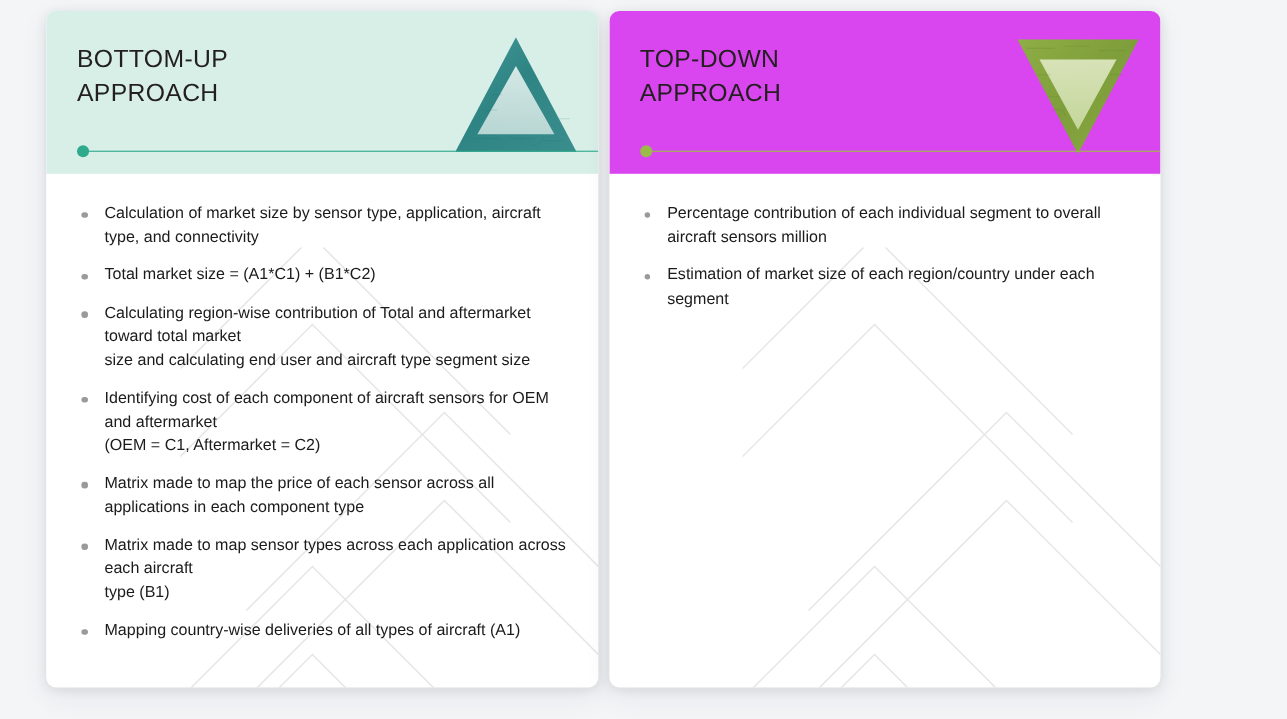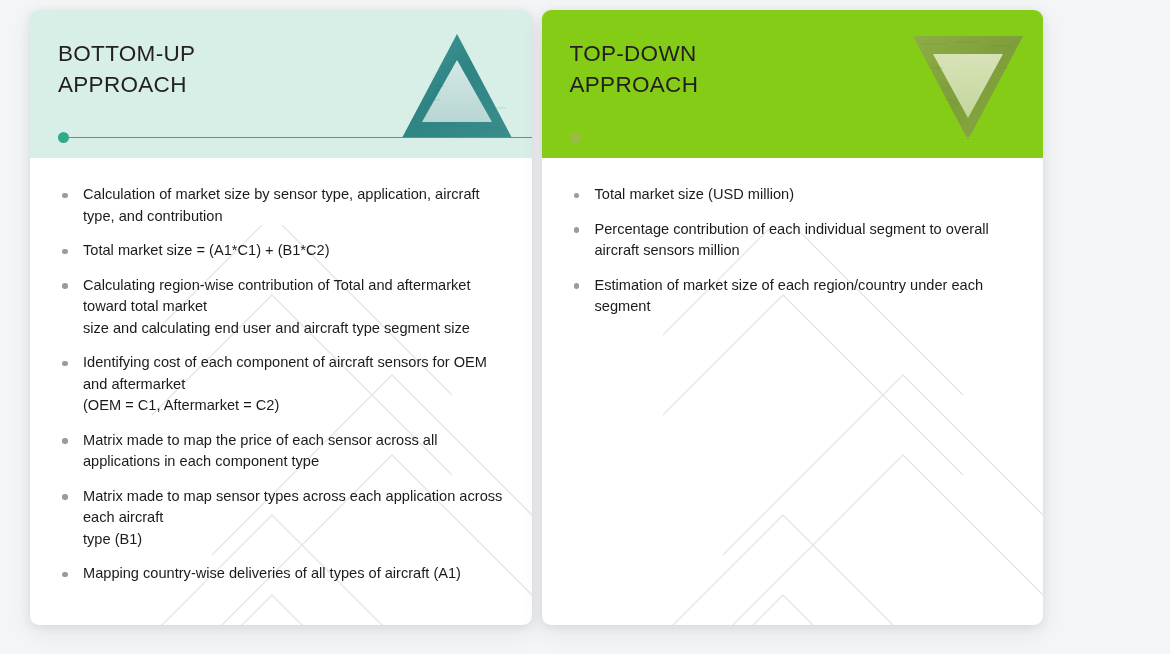--- a/index.html
+++ b/index.html
@@ -18,21 +18,21 @@
 
   .stage {
     position: absolute;
     left: 0; top: 0;
     width: 1170px; height: 654px;
     background: #f4f5f7;
   }
 
   .cards {
     position: absolute;
-    left: 0; top: 0;
+    left: 12px; top: 0;
     width: 1073px; height: 654px;
     display: flex;
     gap: 10px;
     padding: 10px 30px 29px 30px;
   }
 
   .card {
     position: relative;
     flex: 1 1 0;
     background: #ffffff;
@@ -55,21 +55,21 @@
   }
   .watermark svg { display: block; width: 100%; height: 100%; }
 
   .card-header {
     position: relative;
     height: 148px;
     flex: 0 0 148px;
     overflow: hidden;
   }
   .card--teal .card-header { background: #d7efe7; }
-  .card--green .card-header { background: #84cc16; }
+  .card--green .card-header { background: #d946ef; }
 
   .header-title {
     position: absolute;
     left: 28px;
     top: 28px;
     font-size: 22.5px;
     line-height: 31px;
     letter-spacing: 0.3px;
     color: #231f20;
     font-weight: 400;
@@ -192,21 +192,21 @@
         <h2 class="header-title">BOTTOM-UP
 APPROACH</h2>
         <div class="rule">
           <span class="rule-dot"></span>
           <span class="rule-line"></span>
         </div>
       </header>
 
       <div class="card-body">
         <ul class="bullets">
-          <li>Calculation of market size by sensor type, application, aircraft type, and contribution</li>
+          <li>Calculation of market size by sensor type, application, aircraft type, and connectivity</li>
           <li>Total market size = (A1*C1) + (B1*C2)</li>
           <li>Calculating region-wise contribution of Total and aftermarket toward total market
 size and calculating end user and aircraft type segment size</li>
           <li>Identifying cost of each component of aircraft sensors for OEM and aftermarket
 (OEM = C1, Aftermarket = C2)</li>
           <li>Matrix made to map the price of each sensor across all applications in each component type</li>
           <li>Matrix made to map sensor types across each application across each aircraft
 type (B1)</li>
           <li>Mapping country-wise deliveries of all types of aircraft (A1)</li>
         </ul>
@@ -255,21 +255,20 @@
         <h2 class="header-title">TOP-DOWN
 APPROACH</h2>
         <div class="rule">
           <span class="rule-dot"></span>
           <span class="rule-line"></span>
         </div>
       </header>
 
       <div class="card-body">
         <ul class="bullets">
-          <li>Total market size (USD million)</li>
           <li>Percentage contribution of each individual segment to overall aircraft sensors million</li>
           <li>Estimation of market size of each region/country under each segment</li>
         </ul>
       </div>
     </section>
 
   </div>
 </div>
 
 </body></html>

